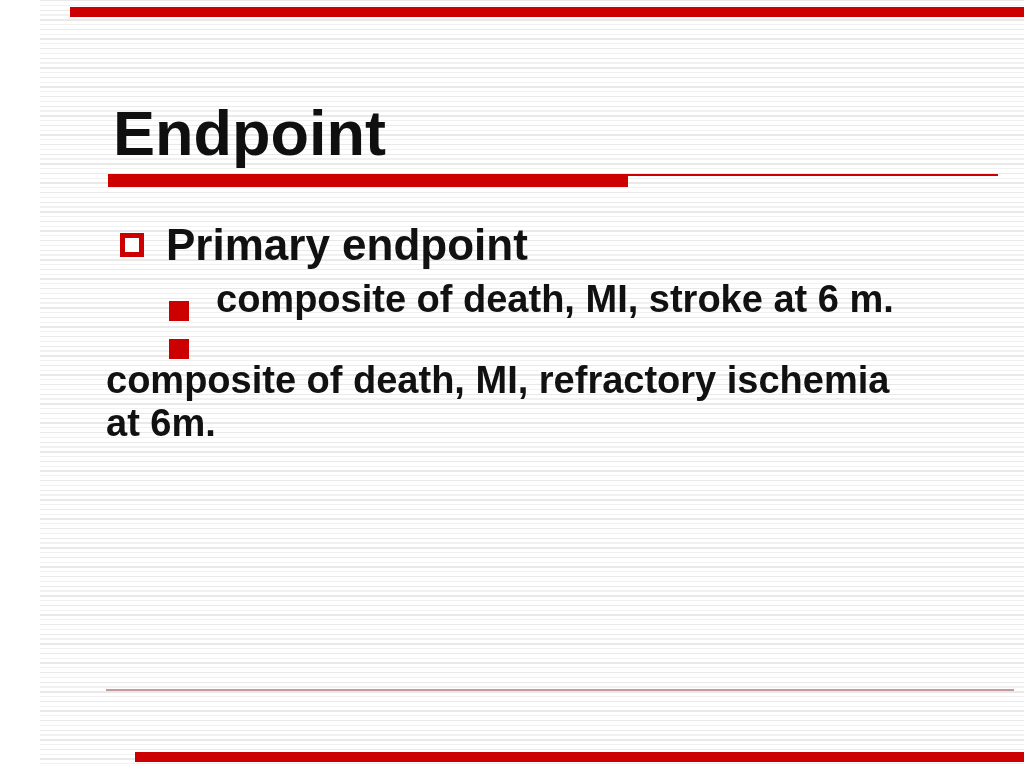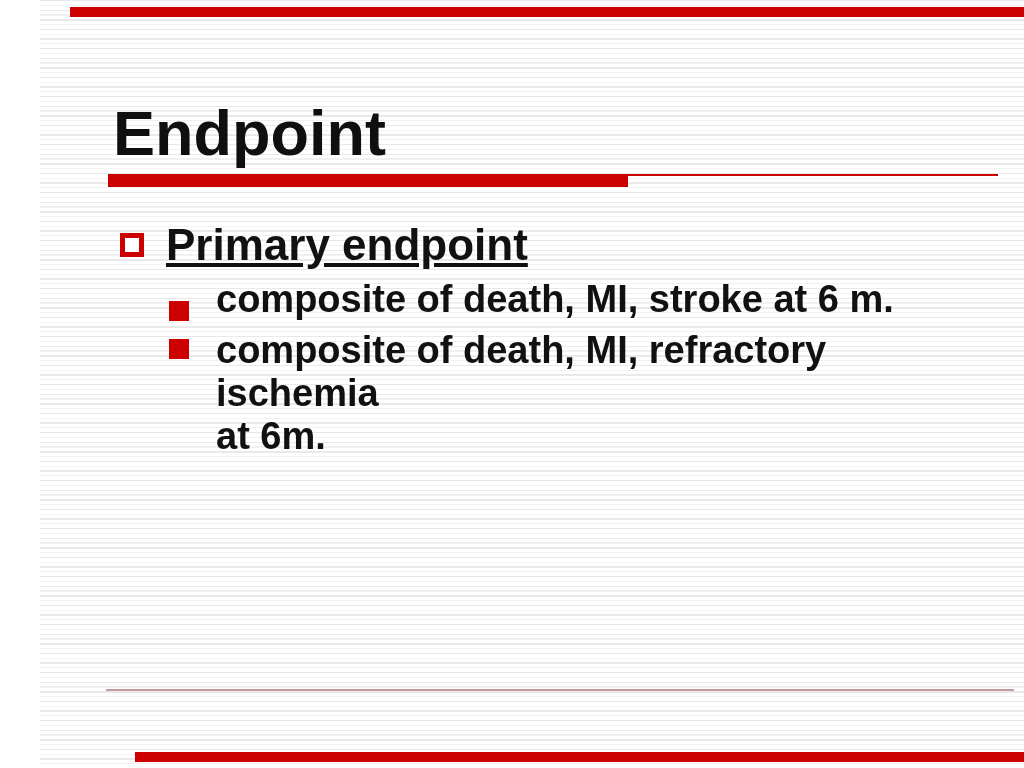--- a/index.html
+++ b/index.html
@@ -44,21 +44,21 @@
   .rule-thin {
     position: absolute; left: 588px; top: 174px; width: 370px; height: 2px;
     background: var(--accent, #CC0000);
   }
   .content {
     position: absolute; left: 66px; top: 222px; width: 890px;
     color: var(--text, #111111);
   }
   .l1 {
     display: flex; align-items: flex-start;
-    font-size: 44px; line-height: 46px; font-weight: bold; text-decoration: underline;
+    font-size: 44px; line-height: 46px; font-weight: bold;
   }
   .l1 .sq-hollow {
     flex: none;
     width: 14px; height: 14px;
     border: 5px solid var(--accent, #CC0000);
     background: #ffffff;
     margin: 11px 22px 0 14px;
   }
   .l2 {
     display: flex; align-items: flex-start;
@@ -66,21 +66,21 @@
   }
   .l2 .sq-fill {
     flex: none;
     width: 20px; height: 20px;
     background: var(--accent, #CC0000);
     margin: 10px 27px 0 63px;
   }
   .l2 .txt { white-space: pre-line; }
   .mt-sub1 { margin-top: 10px; align-items: flex-end; }
   .mt-sec2 { margin-top: 53px; }
-  .mt-sub2 { margin-top: 8px; }
+  .mt-sub2 { margin-top: 8px; flex-direction: column; }
   .mt-sub3 { margin-top: 6px; }
   .footer-line {
     position: absolute; left: 66px; top: 689px; width: 908px; height: 2px;
     background: var(--footer-rule, #C49A9A);
   }
 </style>
 </head>
 <body>
 
 <div class="slide">

